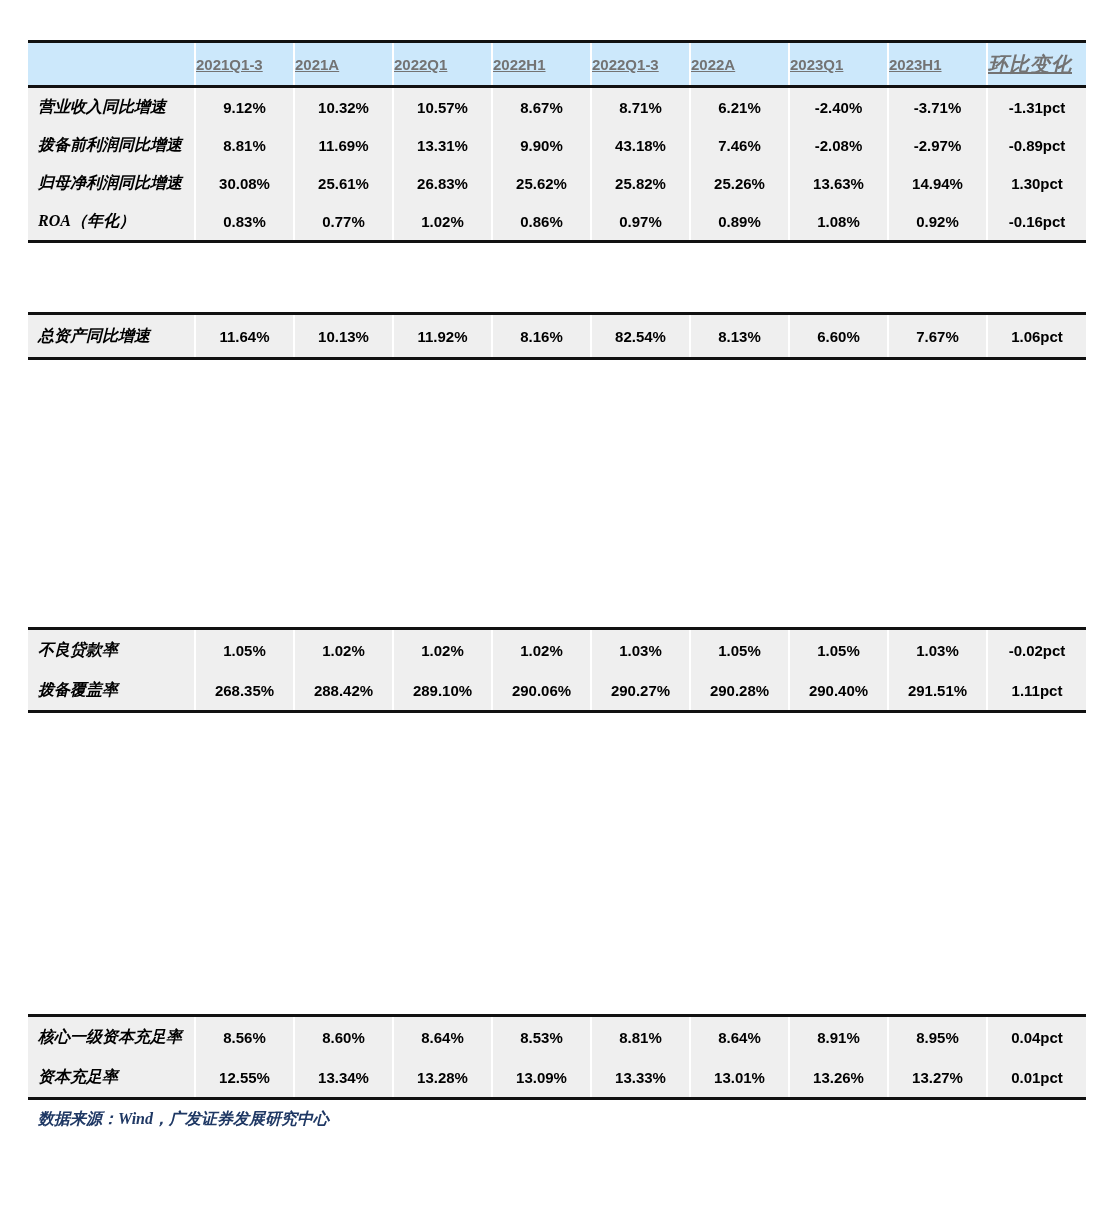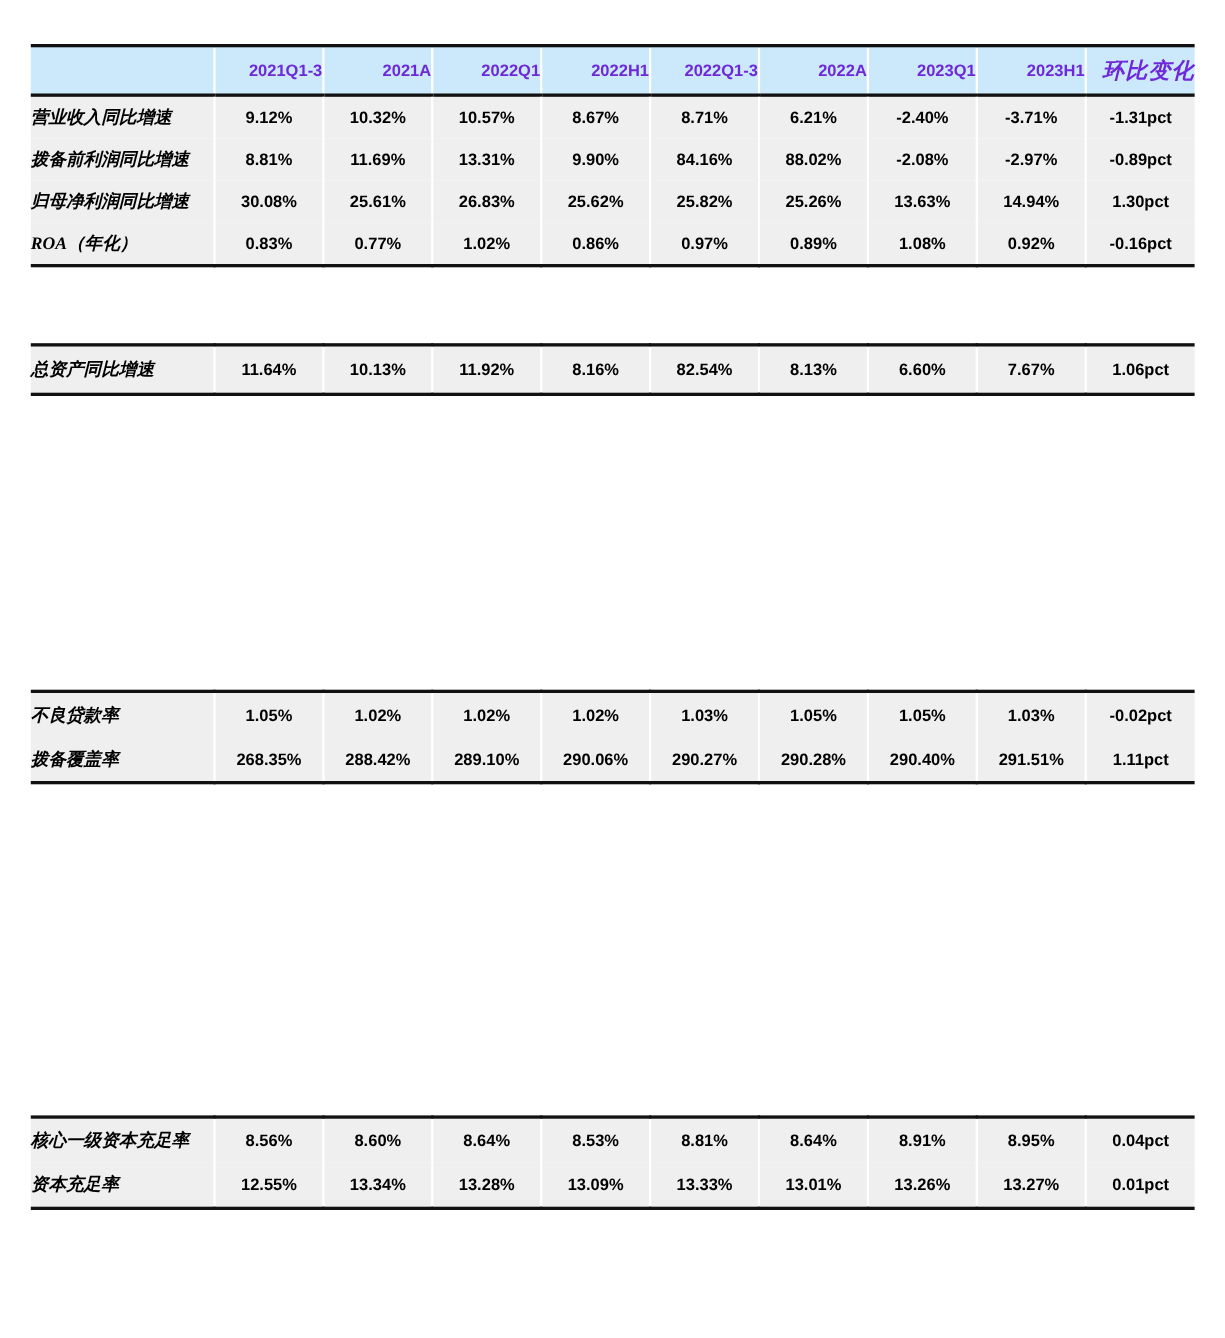--- a/index.html
+++ b/index.html
@@ -22,25 +22,26 @@
     table-layout: fixed;
     width: 1058px;
     border-top: 3px solid #111111;
     border-bottom: 3px solid #111111;
   }
   table.sec thead th {
     background: #CCE8FB;
     height: 42px;
     font-size: 15px;
     font-weight: bold;
-    color: #6d28d9;
-    text-align: right;
+    color: #737373;
+    text-align: left;
     vertical-align: middle;
     border-bottom: 3px solid #111111;
     padding: 0;
+    text-decoration: underline;
   }
   
   table.sec thead th:last-child {
     font-family: "Liberation Serif", serif;
     font-style: italic;
     font-size: 20px;
     letter-spacing: 1px;
   }
   table.sec td {
     background: #EFEFEF;
@@ -55,20 +56,21 @@
   table.sec[data-section="1"] td { height: 42px; margin-left: 46px; }
   table.sec[data-section="2"] td,
   table.sec[data-section="3"] td { height: 40px; }
   
   table.sec th:not(:first-child),
   table.sec td:not(:first-child) {
     border-left: 2px solid #ffffff;
   }
   table.sec td.label {
     text-align: left;
+    padding-left: 10px;
     font-family: "Liberation Serif", serif;
     font-style: italic;
     font-size: 16px;
     white-space: nowrap;
   }
   .sec-gap-1 { margin-bottom: 69px; }
   .sec-gap-2 { margin-bottom: 267px; }
   .sec-gap-3 { margin-bottom: 301px; }
   .footer {
     margin-top: 9px;
@@ -123,22 +125,22 @@
           <td>-2.40%</td>
           <td>-3.71%</td>
           <td>-1.31pct</td>
         </tr>
         <tr>
           <td class="label">拨备前利润同比增速</td>
           <td>8.81%</td>
           <td>11.69%</td>
           <td>13.31%</td>
           <td>9.90%</td>
-          <td>84.16%</td>
-          <td>88.02%</td>
+          <td>43.18%</td>
+          <td>7.46%</td>
           <td>-2.08%</td>
           <td>-2.97%</td>
           <td>-0.89pct</td>
         </tr>
         <tr>
           <td class="label">归母净利润同比增速</td>
           <td>30.08%</td>
           <td>25.61%</td>
           <td>26.83%</td>
           <td>25.62%</td>
@@ -263,13 +265,14 @@
           <td>13.28%</td>
           <td>13.09%</td>
           <td>13.33%</td>
           <td>13.01%</td>
           <td>13.26%</td>
           <td>13.27%</td>
           <td>0.01pct</td>
         </tr>
       </tbody>
     </table>
+  <div class="footer">数据来源：Wind，广发证券发展研究中心</div>
 </div>
 
 </body></html>

